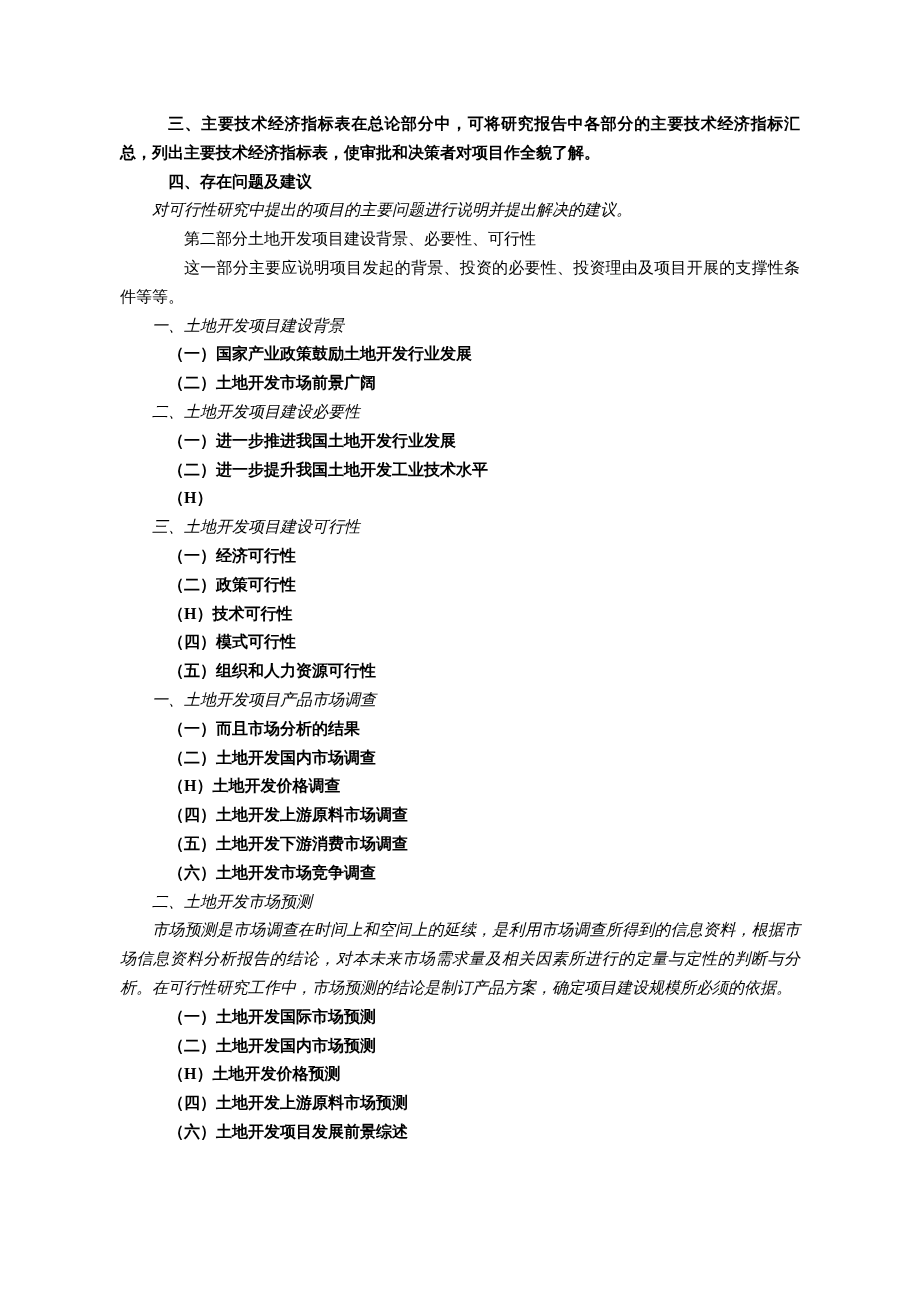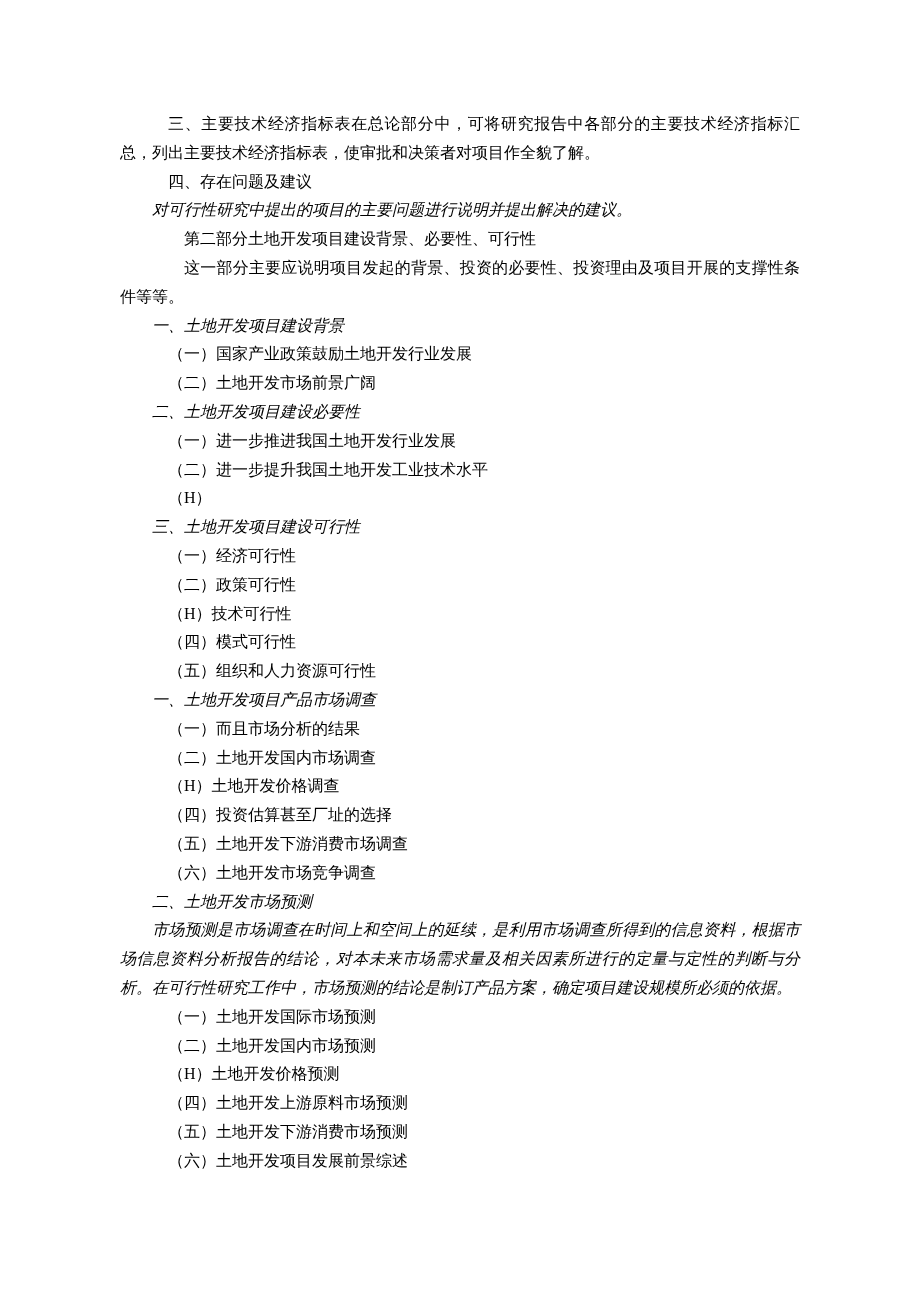--- a/index.html
+++ b/index.html
@@ -17,21 +17,21 @@
     margin: 0 auto;
     padding: 110px 120px 100px 120px;
     box-sizing: border-box;
     background: #fff;
   }
   .para {
     text-align: justify;
     margin: 0;
   }
   .indent1 { text-indent: 2em; font-style: italic; }
-  .indent2 { text-indent: 3em; }
+  .indent2 { text-indent: 3em; font-weight: bold; }
   .indent3 { text-indent: 4em; font-family: Liberation Serif, serif; }
 </style>
 </head>
 <body>
 
 <div class="page">
   <div id="content">
       <p class="para indent2">三、主要技术经济指标表在总论部分中，可将研究报告中各部分的主要技术经济指标汇总，列出主要技术经济指标表，使审批和决策者对项目作全貌了解。</p>
       <p class="para indent2">四、存在问题及建议</p>
       <p class="para indent1">对可行性研究中提出的项目的主要问题进行说明并提出解决的建议。</p>
@@ -47,25 +47,24 @@
       <p class="para indent1">三、土地开发项目建设可行性</p>
       <p class="para indent2">（一）经济可行性</p>
       <p class="para indent2">（二）政策可行性</p>
       <p class="para indent2">（H）技术可行性</p>
       <p class="para indent2">（四）模式可行性</p>
       <p class="para indent2">（五）组织和人力资源可行性</p>
       <p class="para indent1">一、土地开发项目产品市场调查</p>
       <p class="para indent2">（一）而且市场分析的结果</p>
       <p class="para indent2">（二）土地开发国内市场调查</p>
       <p class="para indent2">（H）土地开发价格调查</p>
-      <p class="para indent2">（四）投资估算甚至厂址的选择</p>
+      <p class="para indent2">（四）土地开发上游原料市场调查</p>
       <p class="para indent2">（五）土地开发下游消费市场调查</p>
       <p class="para indent2">（六）土地开发市场竞争调查</p>
       <p class="para indent1">二、土地开发市场预测</p>
       <p class="para indent1">市场预测是市场调查在时间上和空间上的延续，是利用市场调查所得到的信息资料，根据市场信息资料分析报告的结论，对本未来市场需求量及相关因素所进行的定量与定性的判断与分析。在可行性研究工作中，市场预测的结论是制订产品方案，确定项目建设规模所必须的依据。</p>
       <p class="para indent2">（一）土地开发国际市场预测</p>
       <p class="para indent2">（二）土地开发国内市场预测</p>
       <p class="para indent2">（H）土地开发价格预测</p>
       <p class="para indent2">（四）土地开发上游原料市场预测</p>
-      <p class="para indent2">（五）土地开发下游消费市场预测</p>
       <p class="para indent2">（六）土地开发项目发展前景综述</p>
     </div>
 </div>
 
 </body></html>

